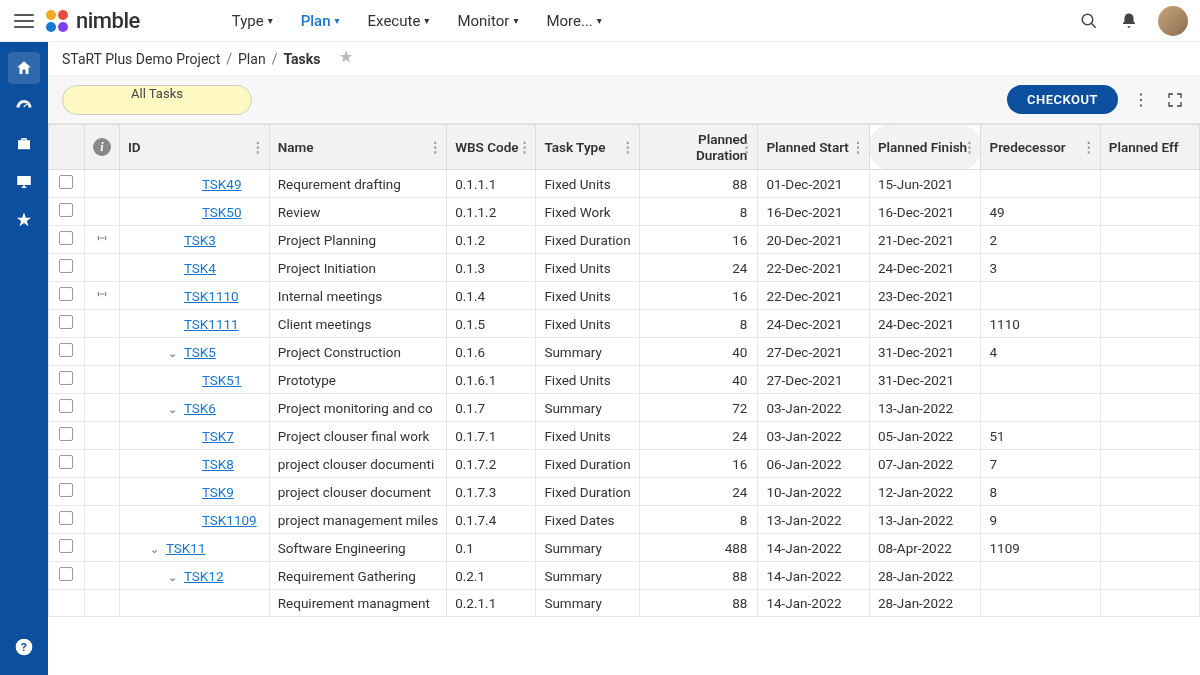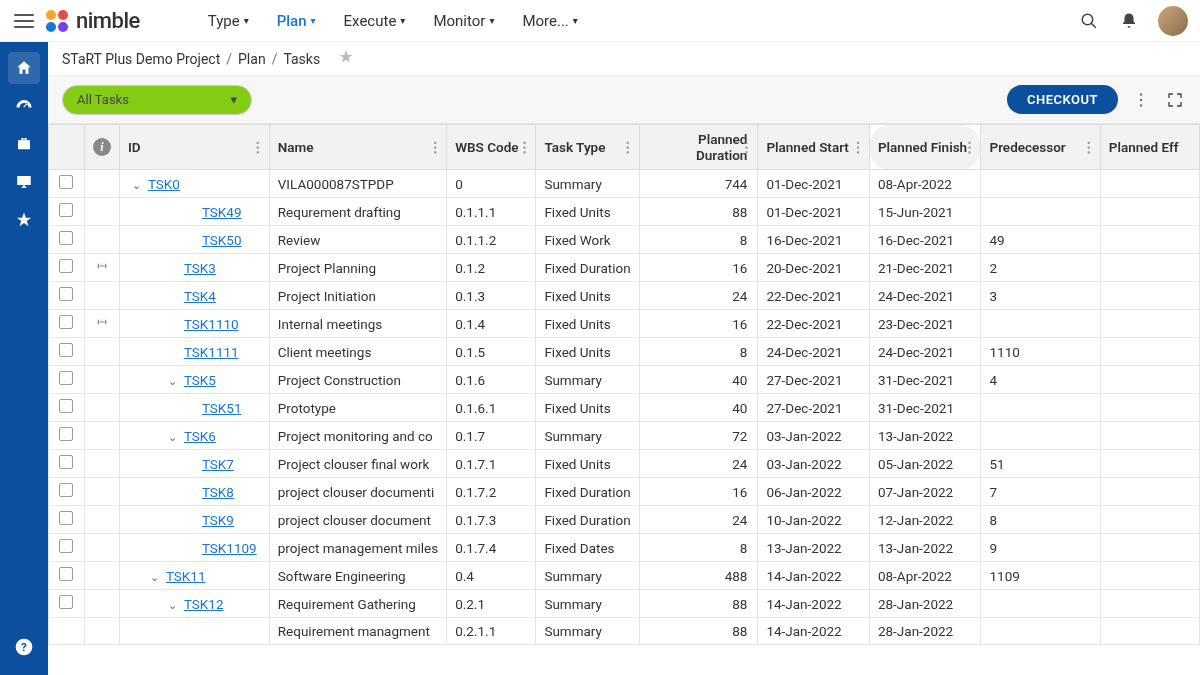--- a/index.html
+++ b/index.html
@@ -3,21 +3,21 @@
   <meta charset="utf-8">
   <style>
     * { margin: 0; padding: 0; box-sizing: border-box; font-family: -apple-system, BlinkMacSystemFont, "Segoe UI", Roboto, Arial, sans-serif; }
     body { width: 1200px; height: 675px; overflow: hidden; background: #fff; }
     .app { display: flex; flex-direction: column; width: 100%; height: 100%; }
     
     
     .topnav { height: 42px; display: flex; align-items: center; padding: 0 12px; gap: 8px; border-bottom: 1px solid #eee; }
     .hamburger { width: 24px; height: 24px; display: flex; flex-direction: column; justify-content: center; gap: 4px; cursor: pointer; padding: 2px; }
     .hamburger span { height: 2px; background: #555; border-radius: 1px; }
-    .logo { display: flex; align-items: center; gap: 6px; margin-right: 60px; }
+    .logo { display: flex; align-items: center; gap: 6px; margin-right: 84px; }
     .logo-mark { width: 26px; height: 26px; position: relative; }
     .logo-text { font-size: 22px; font-weight: 500; color: #333; letter-spacing: -0.5px; }
     .nav-items { display: flex; gap: 28px; flex: 1; }
     .nav-item { display: flex; align-items: center; gap: 4px; color: #333; font-size: 15px; cursor: pointer; }
     .nav-item.active { color: #1976d2; font-weight: 500; }
     .nav-caret { font-size: 10px; color: inherit; }
     .nav-right { display: flex; align-items: center; gap: 18px; }
     .icon-btn { width: 22px; height: 22px; display: flex; align-items: center; justify-content: center; cursor: pointer; color: #444; }
     .avatar { width: 30px; height: 30px; border-radius: 50%; background: linear-gradient(135deg,#c9a77a,#8a6d52); cursor: pointer; }
     
@@ -26,26 +26,26 @@
     .sidebar { width: 48px; background: #0b4f9e; display: flex; flex-direction: column; align-items: center; padding-top: 10px; gap: 6px; position: relative; }
     .sidebar-item { width: 32px; height: 32px; display: flex; align-items: center; justify-content: center; color: #fff; cursor: pointer; border-radius: 4px; }
     .sidebar-item.active { background: rgba(255,255,255,0.15); }
     .sidebar-bottom { position: absolute; bottom: 12px; }
     
     .content { flex: 1; display: flex; flex-direction: column; overflow: hidden; }
     
     
     .crumb-row { height: 34px; display: flex; align-items: center; padding: 0 14px; gap: 6px; background: #fff; border-bottom: 1px solid #eee; font-size: 14px; color: #333; }
     .crumb-sep { color: #777; }
-    .crumb-current { font-weight: 400; }
+    .crumb-current { font-weight: 700; }
     .star-icon { margin-left: 12px; color: #bbb; cursor: pointer; }
     
     
     .toolbar { height: 48px; background: #f7f7f7; display: flex; align-items: center; padding: 0 14px; gap: 12px; border-bottom: 1px solid #e5e5e5; }
-    .dropdown { height: 30px; border: 1px solid #ccc; border-radius: 16px; background: #84cc16; display: flex; align-items: center; padding: 0 14px; gap: 43px; font-size: 13px; color: #444; cursor: pointer; min-width: 190px; justify-content: space-between; }
+    .dropdown { height: 30px; border: 1px solid #ccc; border-radius: 16px; background: #fef9c3; display: flex; align-items: center; padding: 0 14px; gap: 43px; font-size: 13px; color: #444; cursor: pointer; min-width: 190px; justify-content: space-between; flex-direction: column; }
     .spacer { flex: 1; }
     .checkout-btn { background: #0b4f9e; color: #fff; border-radius: 16px; padding: 7px 20px; font-size: 13px; font-weight: 600; letter-spacing: 0.5px; cursor: pointer; border: none; }
     
     
     .table-wrap { flex: 1; overflow: auto; }
     table { border-collapse: collapse; width: 100%; font-size: 13.5px; }
     thead th { background: #f2f2f2; border: 1px solid #ddd; padding: 6px 8px; text-align: left; font-weight: 600; color: #333; position: relative; vertical-align: middle; height: 42px; }
     thead th .th-menu { position: absolute; right: 4px; top: 50%; transform: translateY(-50%); color: #999; font-size: 14px; cursor: pointer; }
     tbody td { border: 1px solid #e6e6e6; padding: 5px 8px; height: 27px; color: #333; white-space: nowrap; overflow: hidden; }
     .cb { width: 14px; height: 14px; border: 1px solid #999; display: inline-block; border-radius: 2px; cursor: pointer; }
@@ -207,35 +207,20 @@
               <th class="col-finish"><span>Planned Finish</span><span class="th-menu">⋮</span></th>
               <th class="col-pred"><span>Predecessor</span><span class="th-menu">⋮</span></th>
               <th class="col-eff"><span>Planned Eff</span></th>
             </tr>
           </thead>
           <tbody id="tbody">
               <tr>
     <td class="col-cb"><span class="cb"></span></td>
     <td class="col-info"></td>
     <td class="col-id">
-                  <div class="indent0"><span class="expand">⌄</span><span class="task-id">TSK0</span></div>
-                </td>
-    <td class="col-name">VILA000087STPDP</td>
-    <td class="col-wbs">0</td>
-    <td class="col-type">Summary</td>
-    <td class="col-dur">744</td>
-    <td class="col-start">01-Dec-2021</td>
-    <td class="col-finish">08-Apr-2022</td>
-    <td class="col-pred"></td>
-    <td class="col-eff"></td>
-  </tr>
-              <tr>
-    <td class="col-cb"><span class="cb"></span></td>
-    <td class="col-info"></td>
-    <td class="col-id">
                   <div class="indent3"><span class="expand"></span><span class="task-id">TSK49</span></div>
                 </td>
     <td class="col-name">Requrement drafting</td>
     <td class="col-wbs">0.1.1.1</td>
     <td class="col-type">Fixed Units</td>
     <td class="col-dur">88</td>
     <td class="col-start">01-Dec-2021</td>
     <td class="col-finish">15-Jun-2021</td>
     <td class="col-pred"></td>
     <td class="col-eff"></td>
@@ -424,21 +409,21 @@
     <td class="col-pred">9</td>
     <td class="col-eff"></td>
   </tr>
               <tr>
     <td class="col-cb"><span class="cb"></span></td>
     <td class="col-info"></td>
     <td class="col-id">
                   <div class="indent1"><span class="expand">⌄</span><span class="task-id">TSK11</span></div>
                 </td>
     <td class="col-name">Software Engineering</td>
-    <td class="col-wbs">0.4</td>
+    <td class="col-wbs">0.1</td>
     <td class="col-type">Summary</td>
     <td class="col-dur">488</td>
     <td class="col-start">14-Jan-2022</td>
     <td class="col-finish">08-Apr-2022</td>
     <td class="col-pred">1109</td>
     <td class="col-eff"></td>
   </tr>
               <tr>
     <td class="col-cb"><span class="cb"></span></td>
     <td class="col-info"></td>

